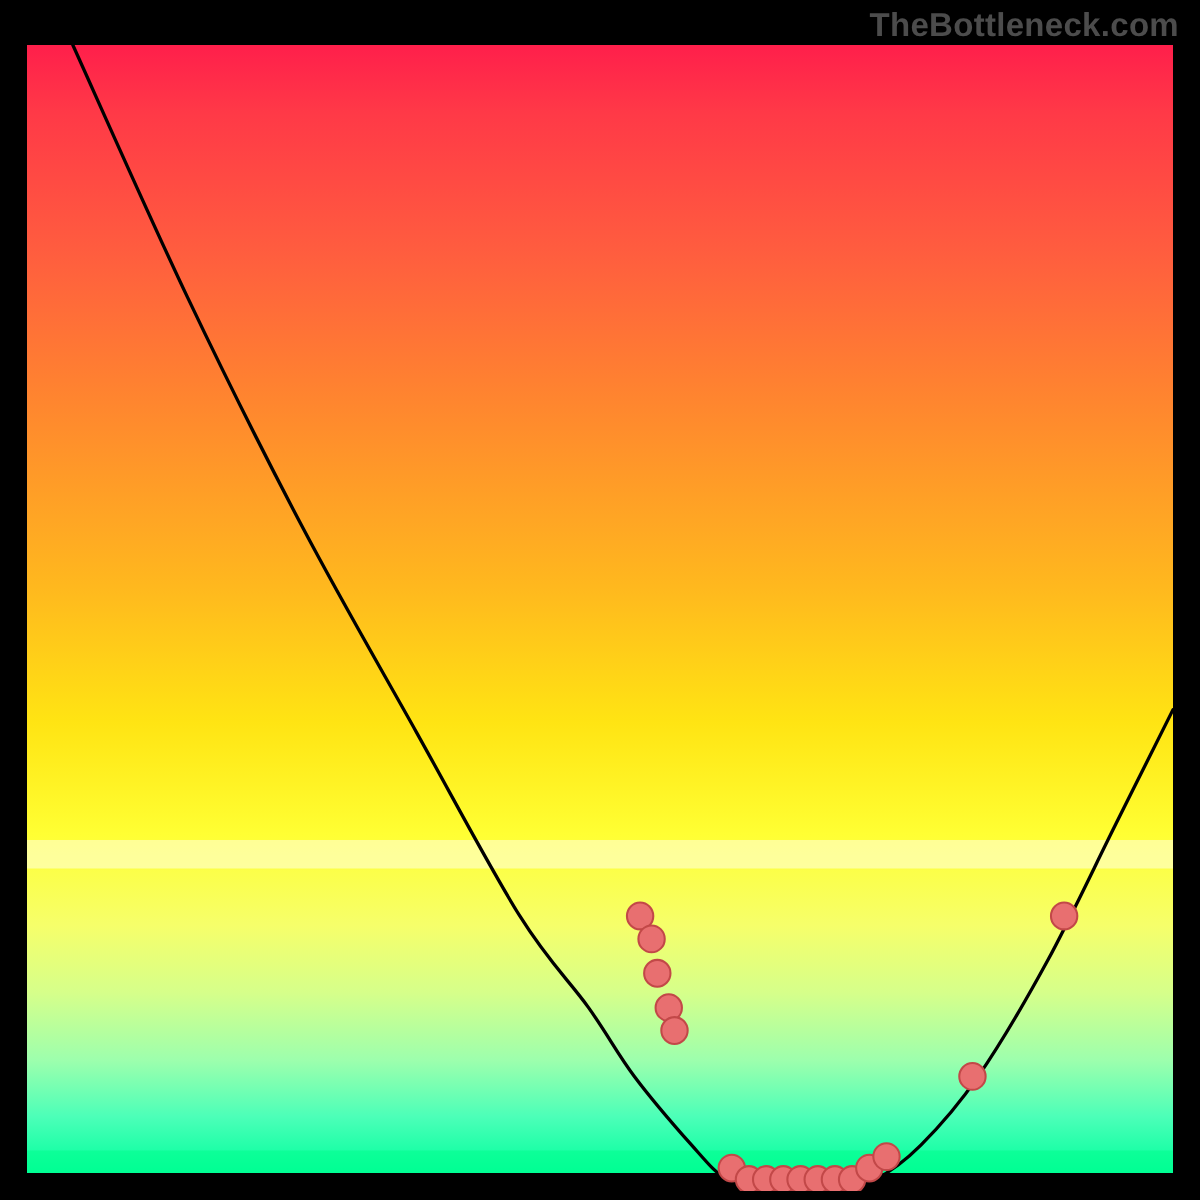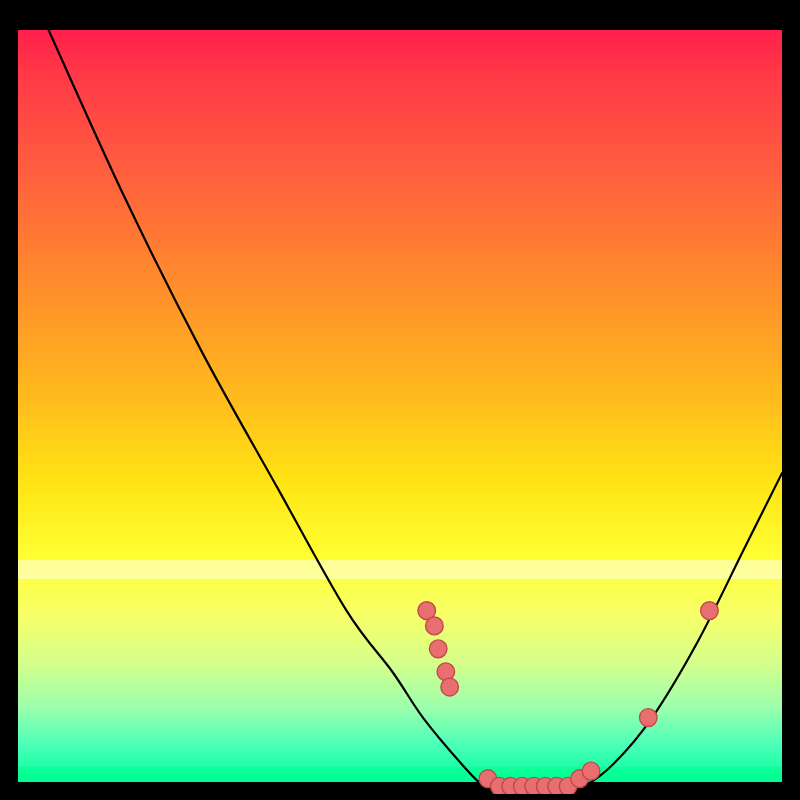--- a/index.html
+++ b/index.html
@@ -74,20 +74,21 @@
   svg.points-layer {
     position: absolute;
     inset: 0;
   }
 </style>
 </head>
 <body>
 
 <div class="outer">
 
+  <div class="watermark">TheBottleneck.com</div>
 
   <div class="plot-frame">
     <div class="plot-area">
 
       <div class="gradient-fill"></div>
 
       <div id="bands-container">
           <div class="band white" style="top: 70.5%; height: 2.5%;"></div>
           <div class="band green-edge" style="top: 98%; height: 2%;"></div>
         </div>

